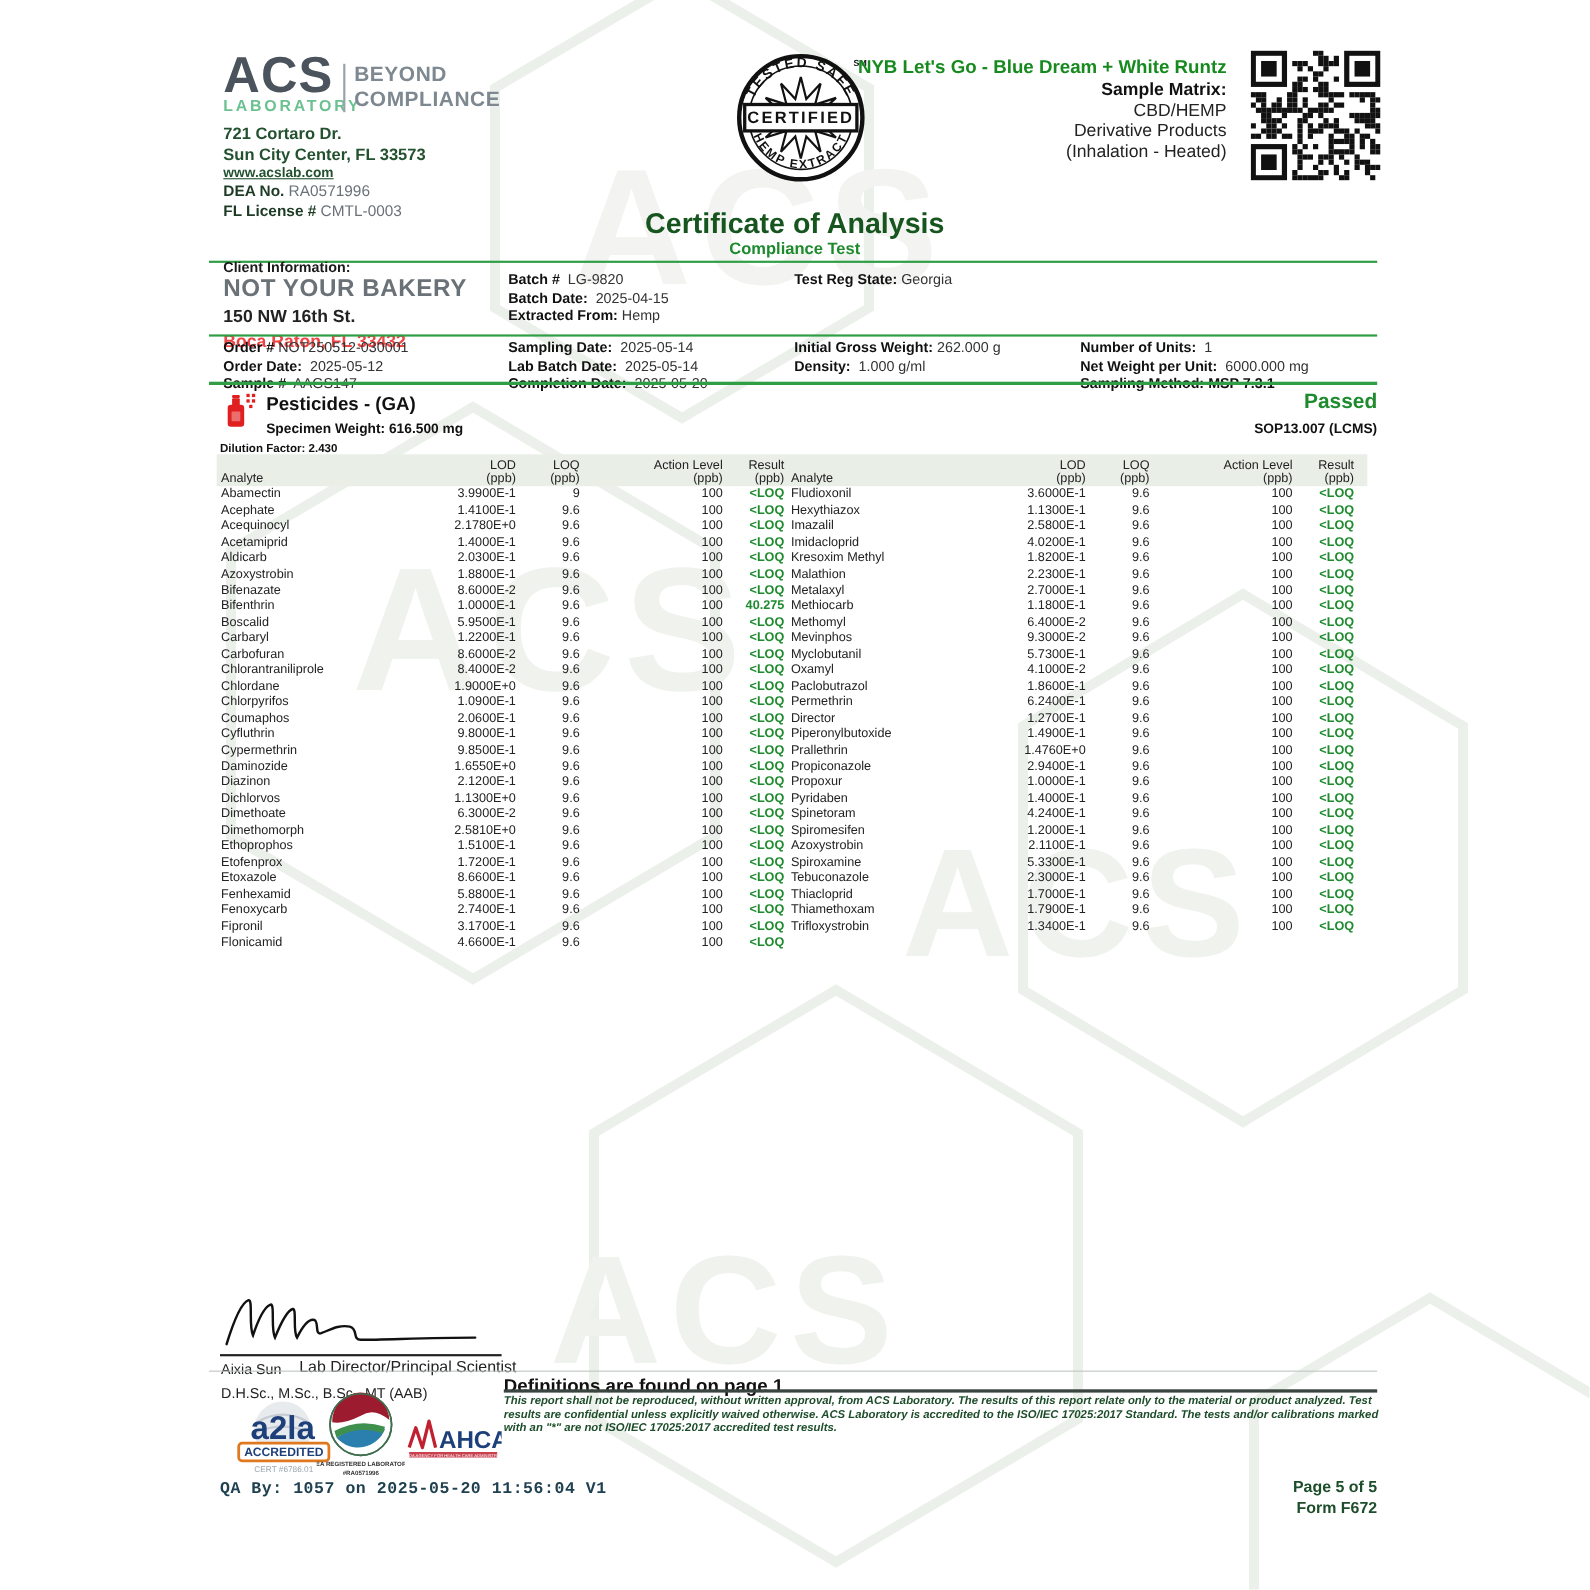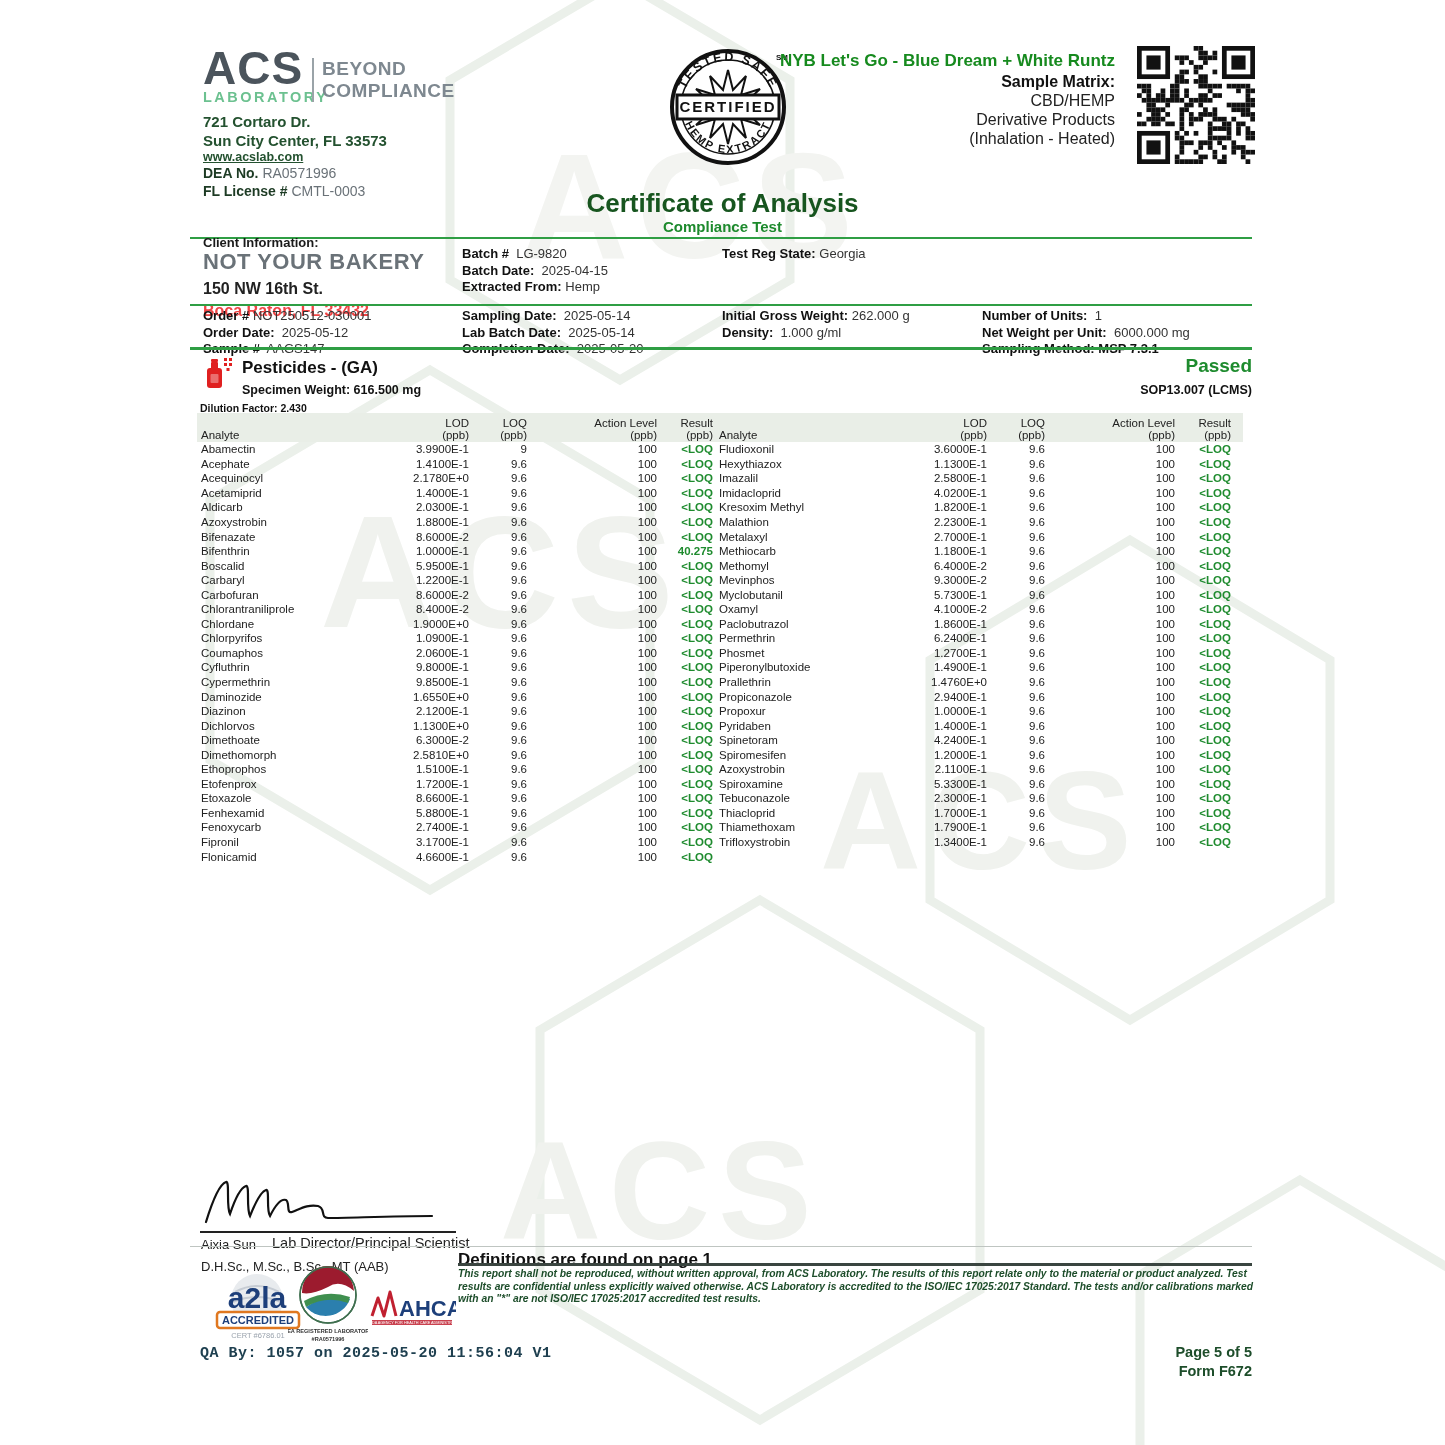--- a/index.html
+++ b/index.html
@@ -783,21 +783,21 @@
             <div class="tcell c4 result">&lt;LOQ</div>
           </div>
           <div class="trow">
             <div class="tcell c0">Permethrin</div>
             <div class="tcell c1">6.2400E-1</div>
             <div class="tcell c2">9.6</div>
             <div class="tcell c3">100</div>
             <div class="tcell c4 result">&lt;LOQ</div>
           </div>
           <div class="trow">
-            <div class="tcell c0">Phosmet</div>
+            <div class="tcell c0">Director</div>
             <div class="tcell c1">1.2700E-1</div>
             <div class="tcell c2">9.6</div>
             <div class="tcell c3">100</div>
             <div class="tcell c4 result">&lt;LOQ</div>
           </div>
           <div class="trow">
             <div class="tcell c0">Piperonylbutoxide</div>
             <div class="tcell c1">1.4900E-1</div>
             <div class="tcell c2">9.6</div>
             <div class="tcell c3">100</div>

